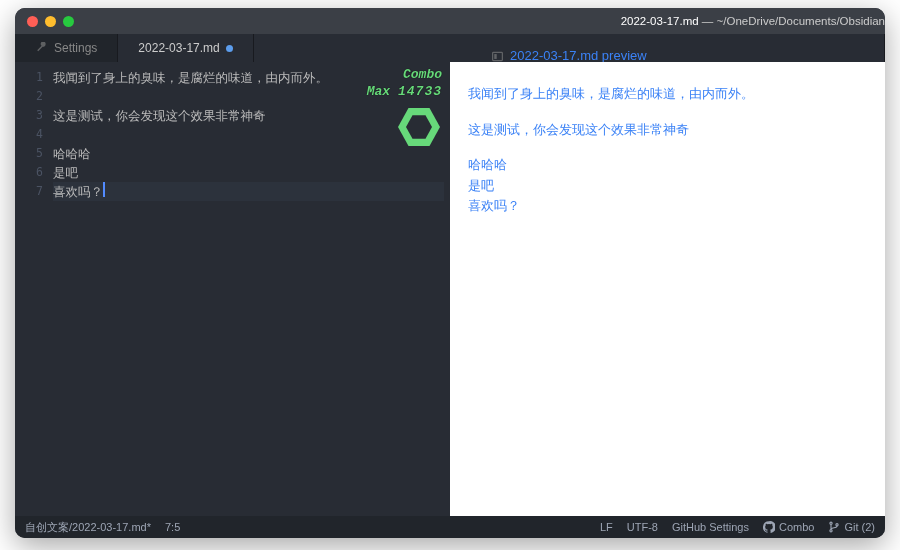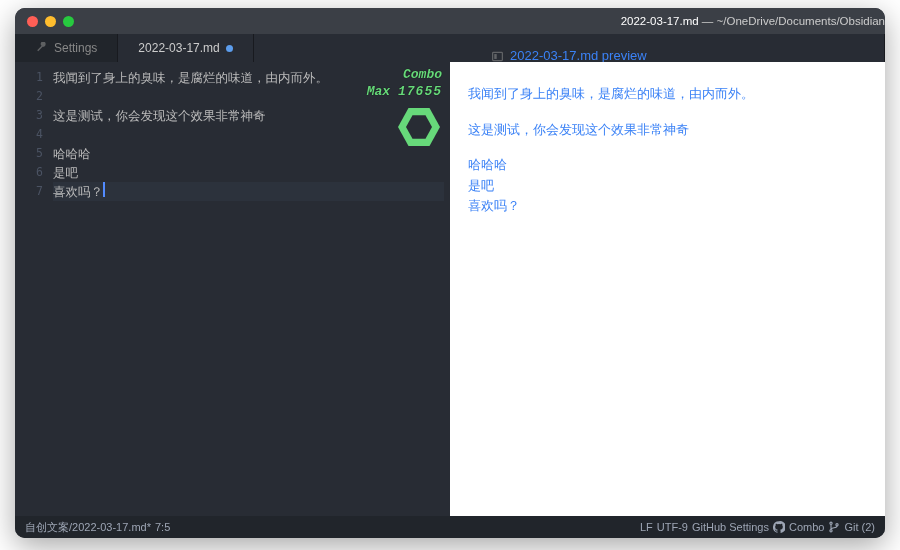--- a/index.html
+++ b/index.html
@@ -83,21 +83,21 @@
     width:50%; background:#fff; color:#3b82f6;
     font-size:13px; padding:22px 18px;
     line-height:1.5;
   }
   .preview p { margin-bottom:16px; }
   .preview .single { margin-bottom:1px; }
   
   .status {
     height:22px; background:#21252b; color:#9da5b4;
     display:flex; align-items:center; font-size:11px;
-    padding:0 10px; gap:4px;
+    padding:0 10px; gap:14px;
   }
   .status .spacer { flex:1; }
   .status .seg { display:flex; align-items:center; gap:4px; cursor:pointer;}
   .status svg { width:12px;height:12px; }
 </style>
 </head>
 <body>
 
 <div class="window">
 
@@ -148,40 +148,40 @@
         <div class="line"></div>
         <div class="line">这是测试，你会发现这个效果非常神奇</div>
         <div class="line"></div>
         <div class="line">哈哈哈</div>
         <div class="line">是吧</div>
         <div class="line hl">喜欢吗？</div>
         <div class="cursor"></div>
       </div>
       <div class="combo">
         <div>Combo</div>
-        <div><span>Max</span> <span class="num">17655</span></div>
+        <div><span>Max</span> <span class="num">14733</span></div>
         <div class="hex"></div>
       </div>
     </div>
 
     <div class="preview">
       <p>我闻到了身上的臭味，是腐烂的味道，由内而外。</p>
       <p>这是测试，你会发现这个效果非常神奇</p>
       <div class="single">哈哈哈</div>
       <div class="single">是吧</div>
       <div class="single">喜欢吗？</div>
     </div>
   </div>
 
   <div class="status">
     <div class="seg">自创文案/2022-03-17.md*</div>
     <div class="seg">7:5</div>
     <div class="spacer"></div>
     <div class="seg">LF</div>
-    <div class="seg">UTF-9</div>
+    <div class="seg">UTF-8</div>
     <div class="seg">GitHub Settings</div>
     <div class="seg">
       <svg viewBox="0 0 16 16" fill="#9da5b4">
           <path d="M8 .2a8 8 0 0 0-2.5 15.6c.4.1.5-.2.5-.4v-1.5c-2.2.5-2.7-1-2.7-1-.4-.9-.9-1.1-.9-1.1-.7-.5.1-.5.1-.5.8.1 1.2.8 1.2.8.7 1.2 1.9.9 2.3.7.1-.5.3-.9.5-1.1-1.8-.2-3.6-.9-3.6-3.9 0-.9.3-1.6.8-2.1-.1-.2-.4-1 .1-2.1 0 0 .7-.2 2.2.8a7.6 7.6 0 0 1 4 0c1.5-1 2.2-.8 2.2-.8.5 1.1.2 1.9.1 2.1.5.5.8 1.2.8 2.1 0 3-1.8 3.7-3.6 3.9.3.3.6.8.6 1.6v2.3c0 .2.1.5.5.4A8 8 0 0 0 8 .2z"></path>
         </svg>
       <span>Combo</span>
     </div>
     <div class="seg">
       <svg viewBox="0 0 16 16" fill="none" stroke="#9da5b4" stroke-width="1.5">
           <circle cx="4" cy="3" r="1.5"></circle>

